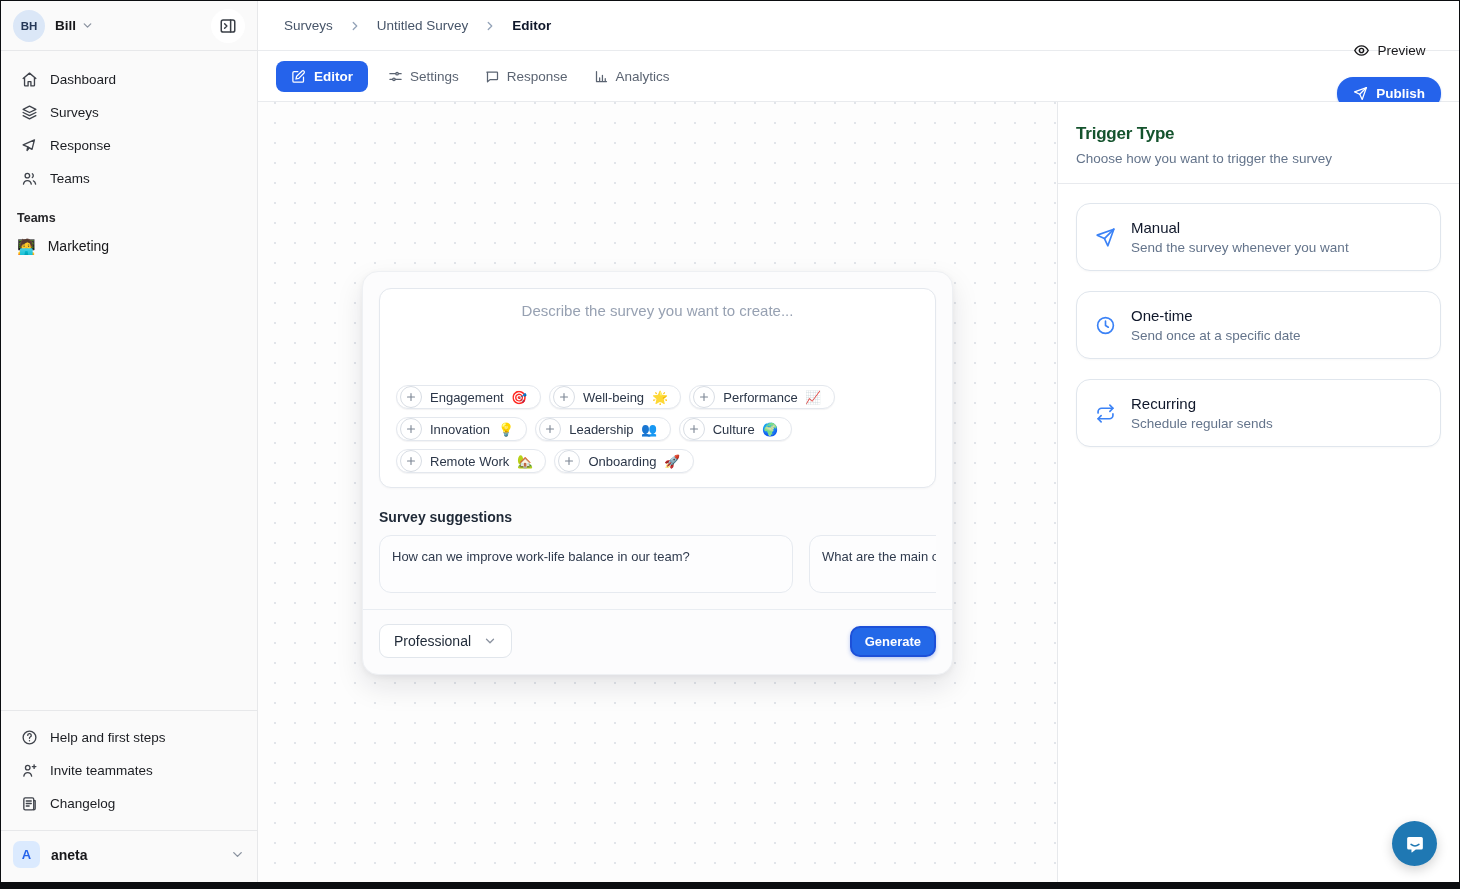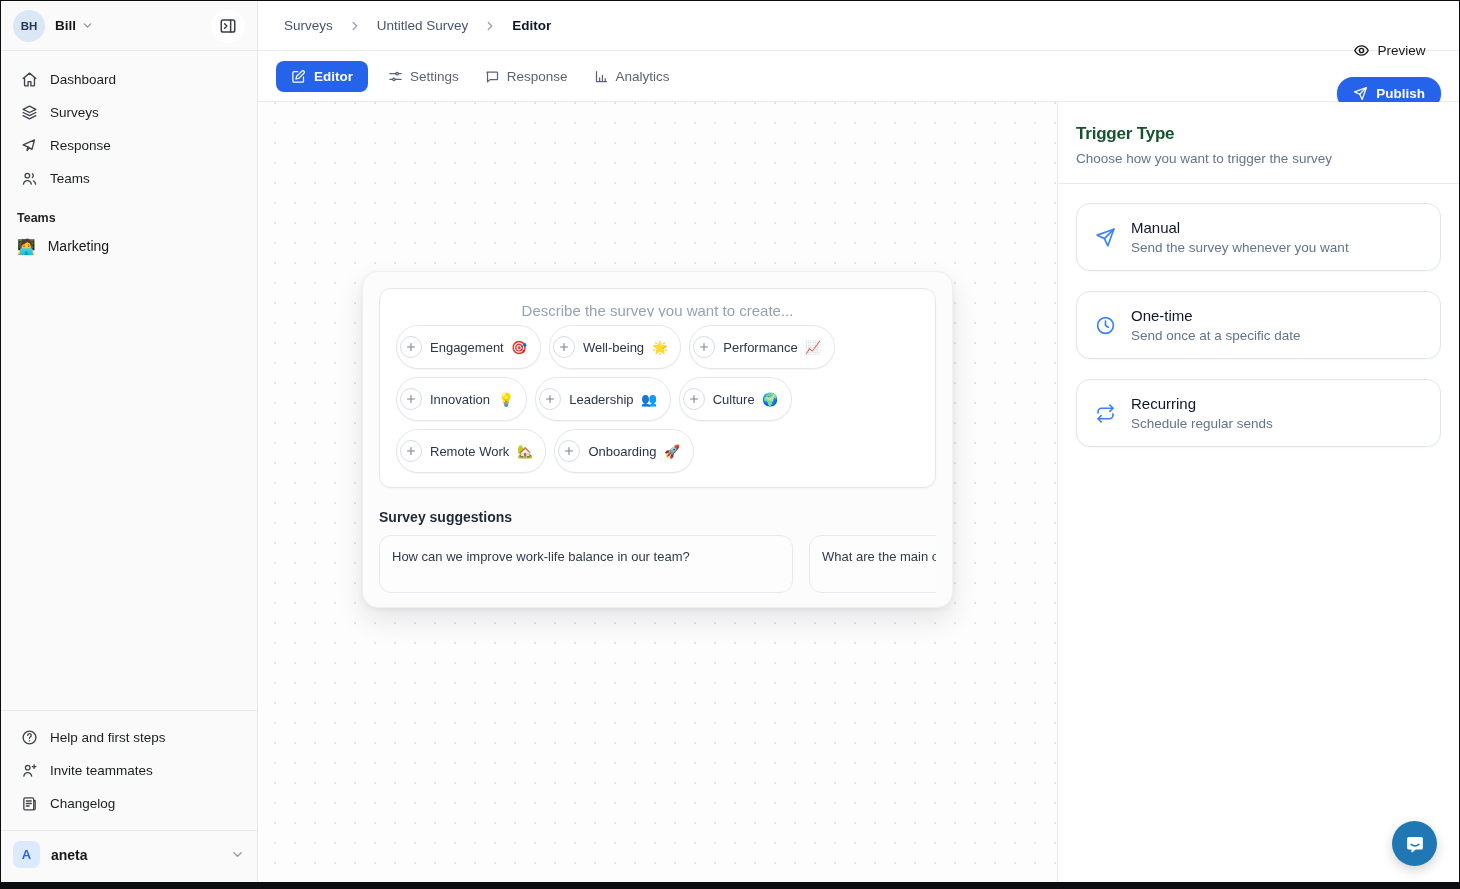--- a/index.html
+++ b/index.html
@@ -50,21 +50,21 @@
   
   .canvas { flex:1; position:relative; background:#fdfdfd; min-width:0; overflow:hidden;
     background-image:radial-gradient(circle, #e2e5ea 1.3px, transparent 1.5px);
     background-size:20px 20px; background-position:7px 11px; }
 
   .composer-card { position:absolute; left:104px; top:169px; width:591px; background:#fcfcfd; border:1px solid #eef0f3; border-radius:16px; padding:16px 16px 14px; box-shadow:0 12px 28px rgba(15,23,42,.10), 0 2px 6px rgba(15,23,42,.05); }
   .prompt-card { background:#fff; border:1px solid #e4e8ee; border-radius:12px; height:200px; padding:13px 16px 14px; display:flex; flex-direction:column; box-shadow:0 1px 2px rgba(16,24,40,.03); }
   .prompt-input { border:none; outline:none; resize:none; background:transparent; font-family:"Liberation Sans", sans-serif; font-size:15px; color:#1f2937; flex:1;text-align:center; }
   .prompt-input::placeholder { color:#97a1b2; }
   .chips { display:flex; flex-wrap:wrap; gap:8px 8px; margin-top:8px; }
-  .chip { display:inline-flex; align-items:center; gap:8px; height:44px; padding:0 12px 0 3px; background:#fff; border:1px solid #e4e8ee; border-radius:999px; box-shadow:0 1px 1px rgba(16,24,40,.05); cursor:pointer; }
+  .chip { display:inline-flex; align-items:center; gap:8px; height:24px; padding:0 12px 0 3px; background:#fff; border:1px solid #e4e8ee; border-radius:999px; box-shadow:0 1px 1px rgba(16,24,40,.05); cursor:pointer; }
   .chip-plus { width:22px; height:22px; border-radius:50%; border:1px solid #d8dde4; color:#7c8694; display:flex; align-items:center; justify-content:center; }
   .chip-label { font-size:13px; color:#2b3648; white-space:nowrap; }
   .chip-emoji { font-size:13px; line-height:1; }
 
   .suggestions-title { margin:21px 0 10px; font-size:14px; font-weight:600; color:#1f2937; }
   .suggestions-row { display:flex; gap:16px; overflow:hidden; }
   .suggestion-card { flex:0 0 414px; width:414px; height:58px; background:#fdfdfe; border:1px solid #e6eaf0; border-radius:12px; padding:13px 12px; cursor:pointer; }
   .suggestion-text { font-size:13px; color:#2f3a4d; white-space:nowrap; }
 
   .composer-footer { border-top:1px solid #e9edf2; margin:16px -16px 0; padding:14px 16px 2px; display:flex; align-items:center; justify-content:space-between; }
@@ -356,20 +356,31 @@
           <div class="suggestions-title">Survey suggestions</div>
           <div class="suggestions-row">
             <div class="suggestion-card">
               <div class="suggestion-text">How can we improve work-life balance in our team?</div>
             </div>
             <div class="suggestion-card">
               <div class="suggestion-text">What are the main ob</div>
             </div>
           </div>
 
+          <div class="composer-footer">
+            <div class="tone-select">
+              <span>Professional</span>
+              <span class="sel-chevron">
+                <svg width="14" height="14" viewBox="0 0 24 24" fill="none" stroke="currentColor" stroke-width="2.2" stroke-linecap="round" stroke-linejoin="round">
+                    <path d="M6 9l6 6 6-6"></path>
+                  </svg>
+              </span>
+            </div>
+            <button class="generate-btn">Generate</button>
+          </div>
         </div>
       </div>
 
       <aside class="trigger-panel">
         <div class="trigger-header">
           <div class="trigger-title">Trigger Type</div>
           <div class="trigger-sub">Choose how you want to trigger the survey</div>
         </div>
         <div class="trigger-options">
           <div class="trigger-card">

